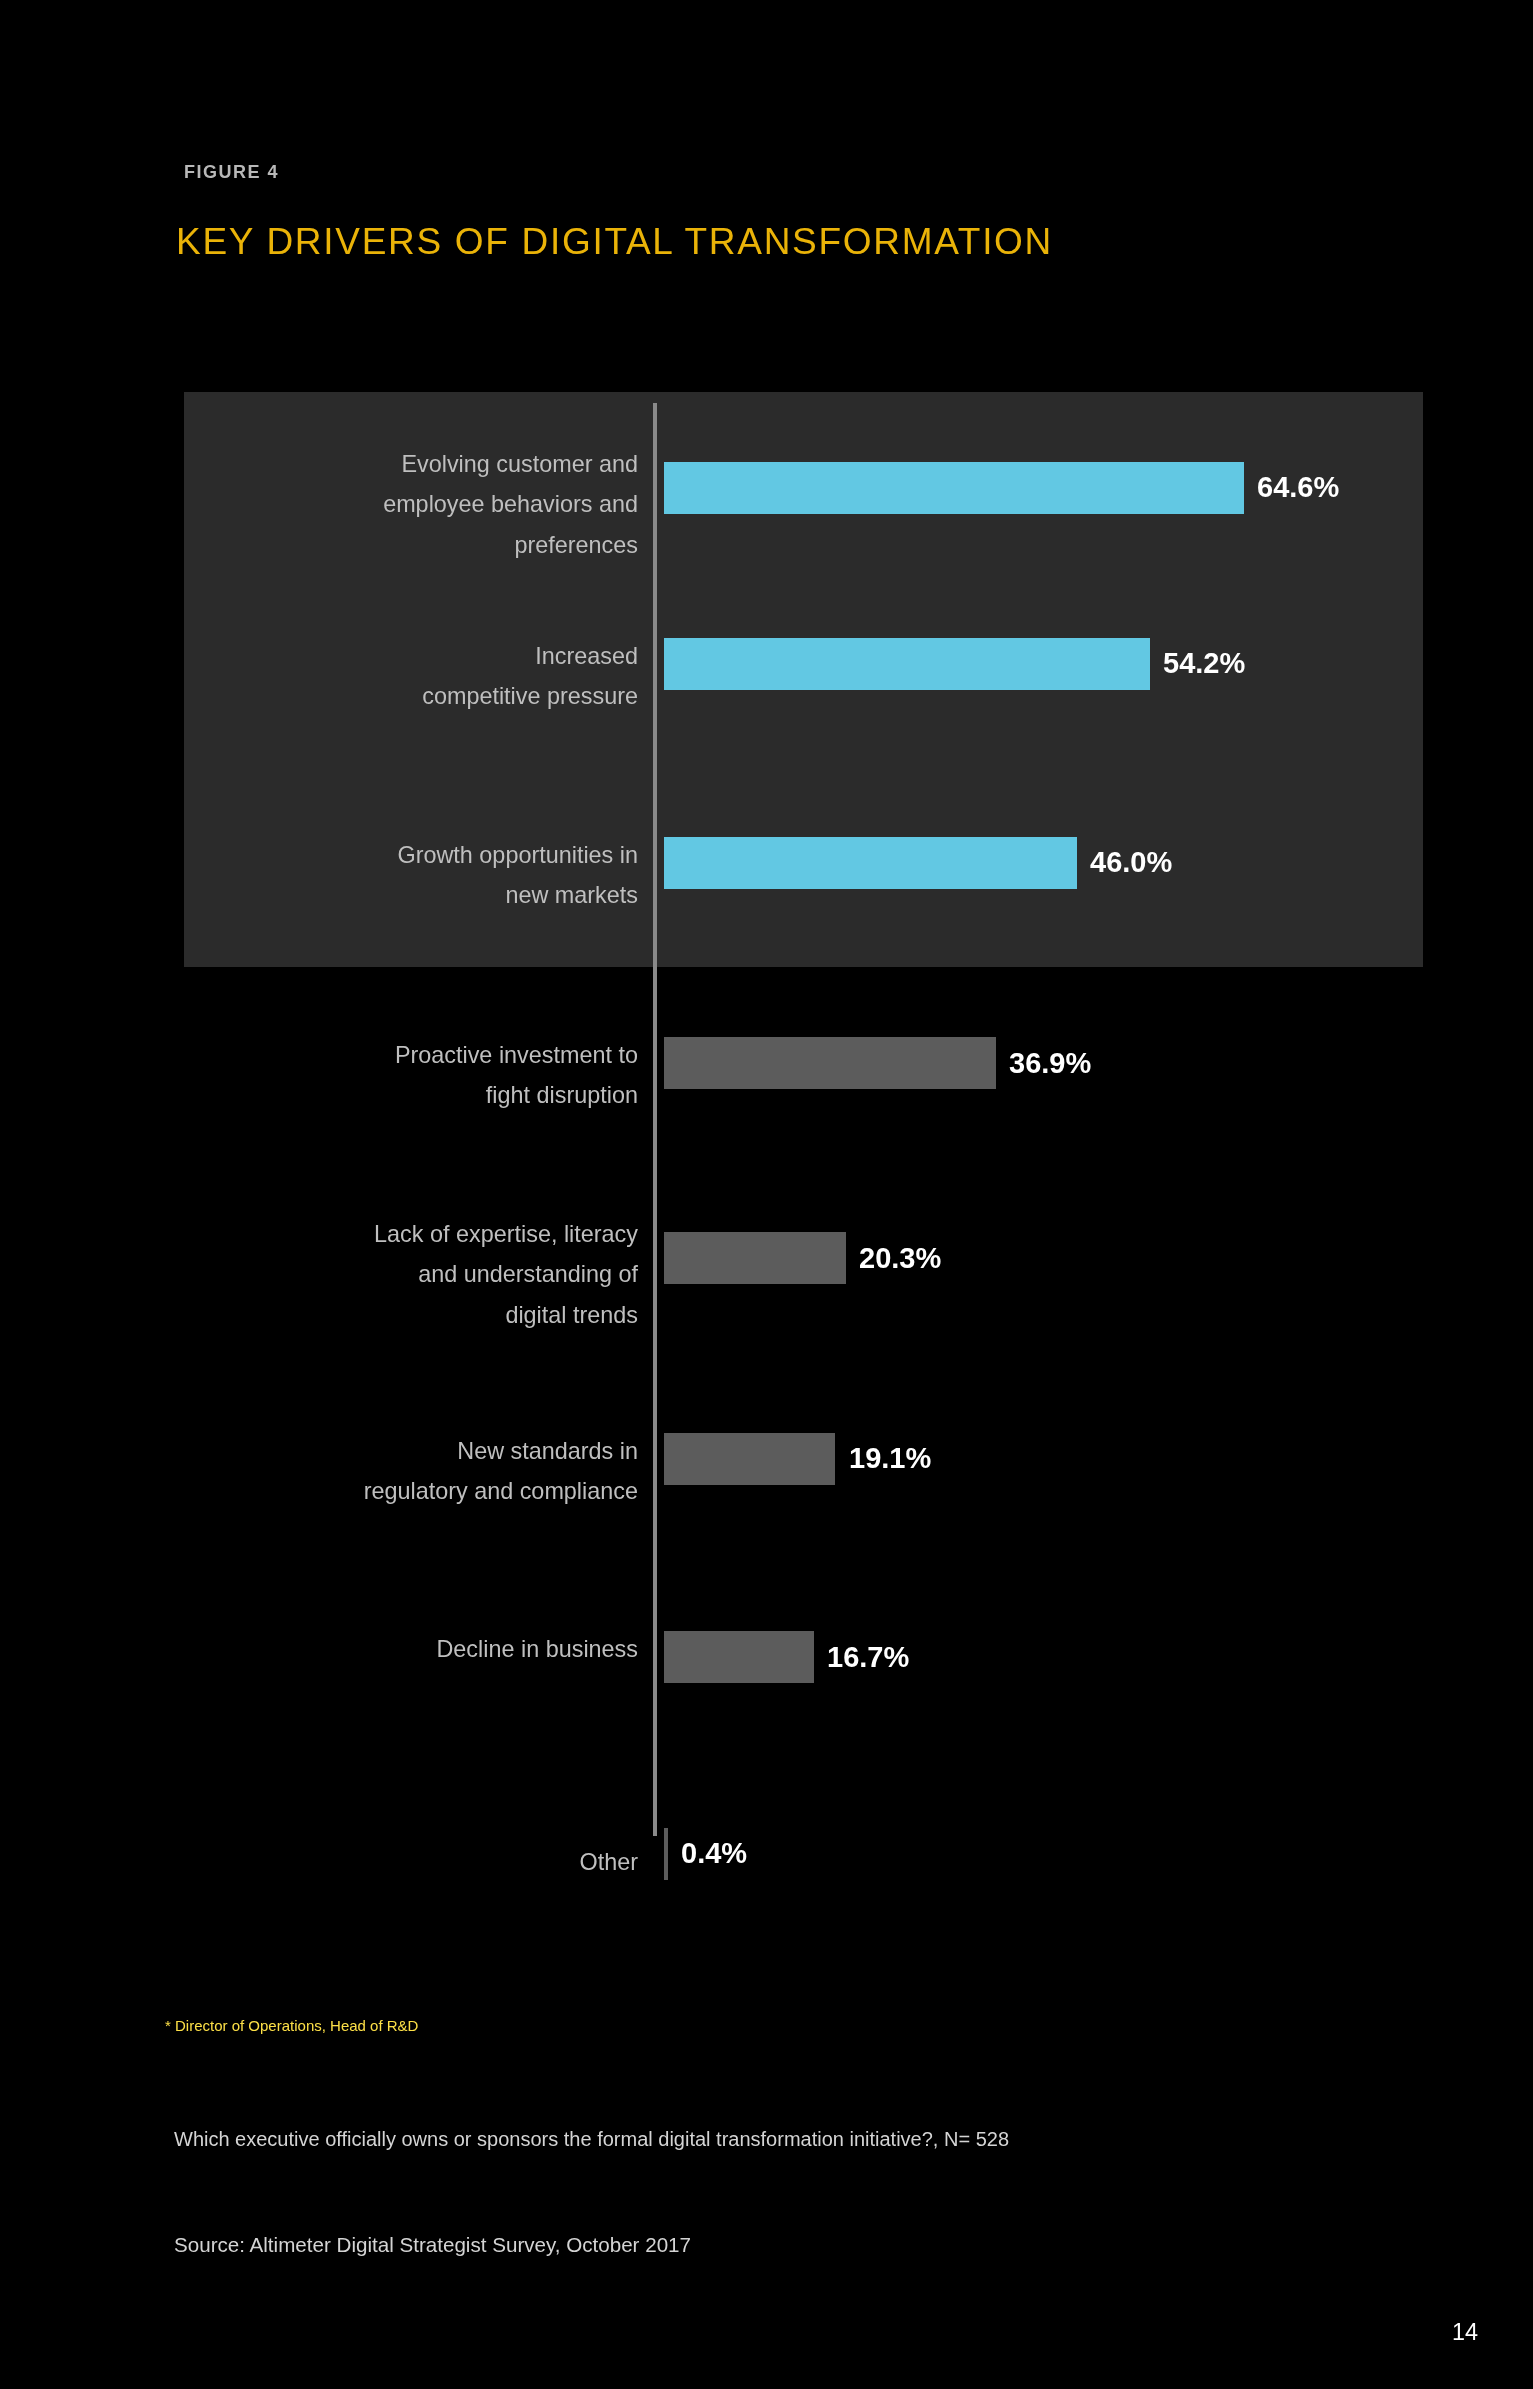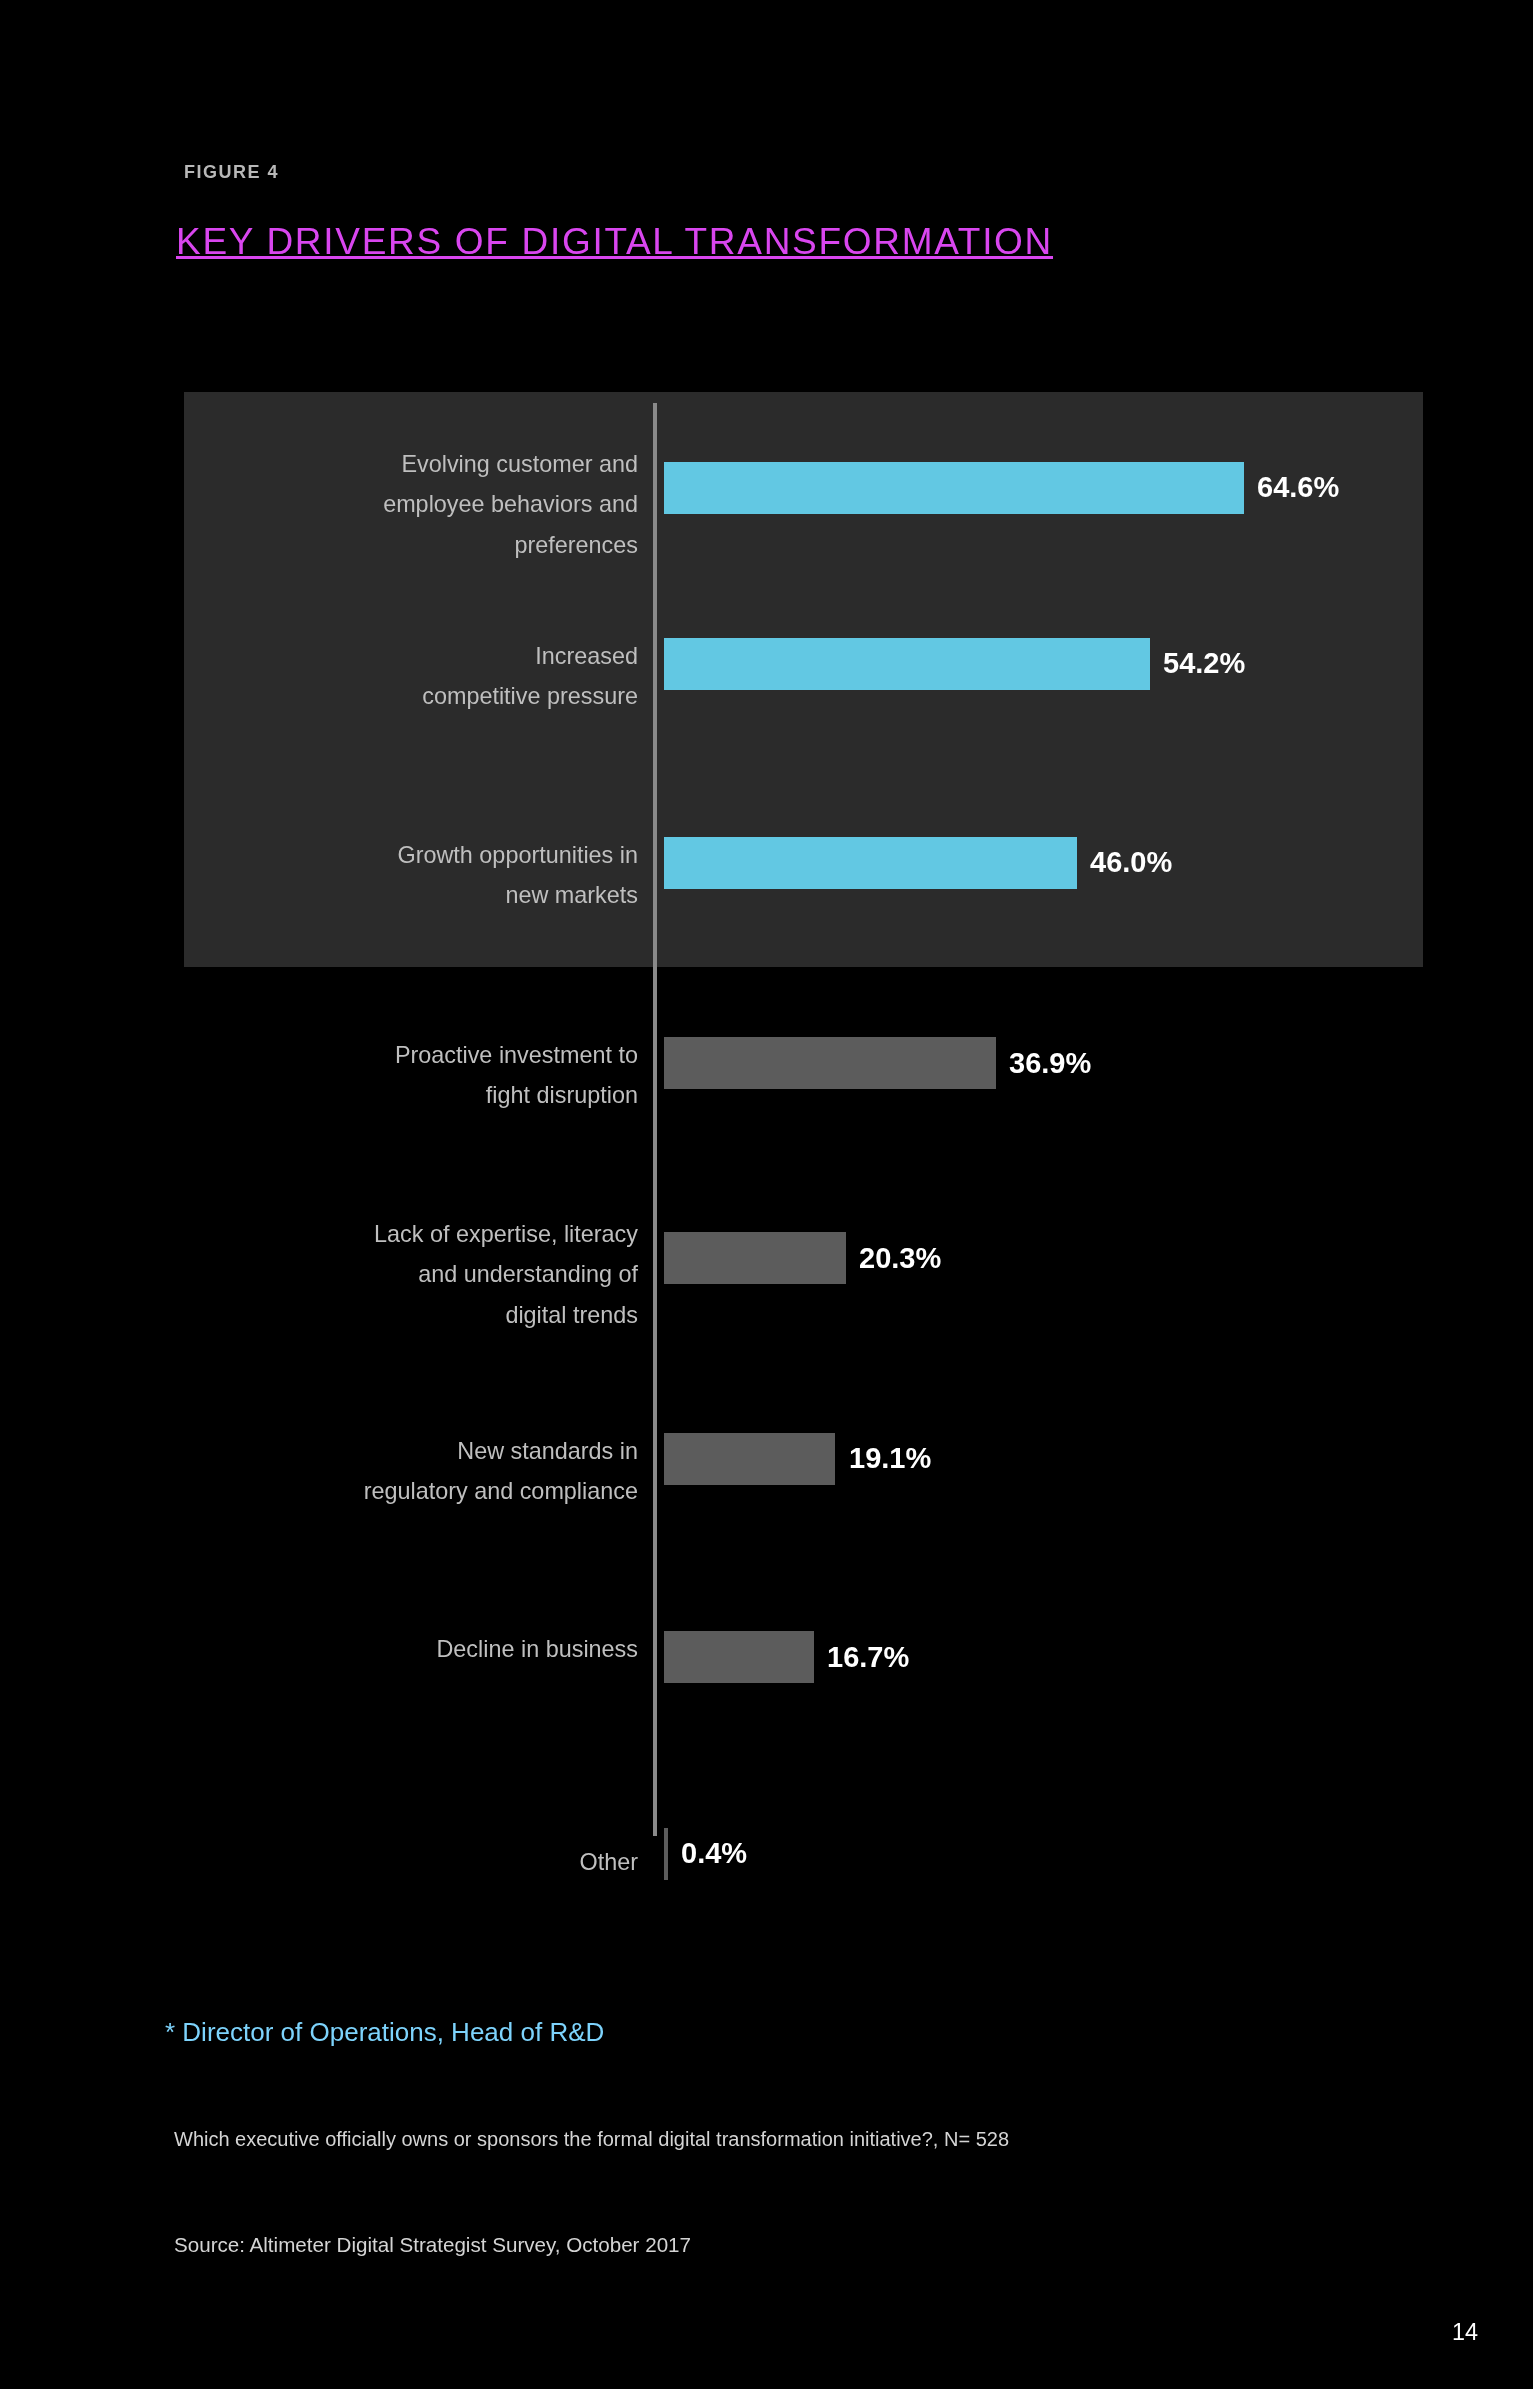--- a/index.html
+++ b/index.html
@@ -27,24 +27,23 @@
     line-height: 1;
   }
 
   #chart-title {
     position: absolute;
     left: 152px;
     top: 197px;
     font-size: 37px;
     font-weight: 400;
     letter-spacing: 1.7px;
-    color: #d946ef;
+    color: #eab308;
     white-space: nowrap;
     line-height: 1.15;
-    text-decoration: underline;
   }
 
   
   #chart {
     position: absolute;
     left: 0;
     top: 0;
     width: 1240px;
     height: 2389px;
   }
@@ -102,22 +101,22 @@
     font-weight: bold;
     white-space: nowrap;
     line-height: 1;
   }
 
   
   #footnote-star {
     position: absolute;
     left: 141px;
     top: 1992px;
-    color: #7dd3fc;
-    font-size: 26px;
+    color: #fde047;
+    font-size: 15px;
     line-height: 1.3;
   }
 
   #question-note {
     position: absolute;
     left: 150px;
     top: 2101px;
     width: 1181px;
     color: #d4d4d4;
     font-size: 20px;

